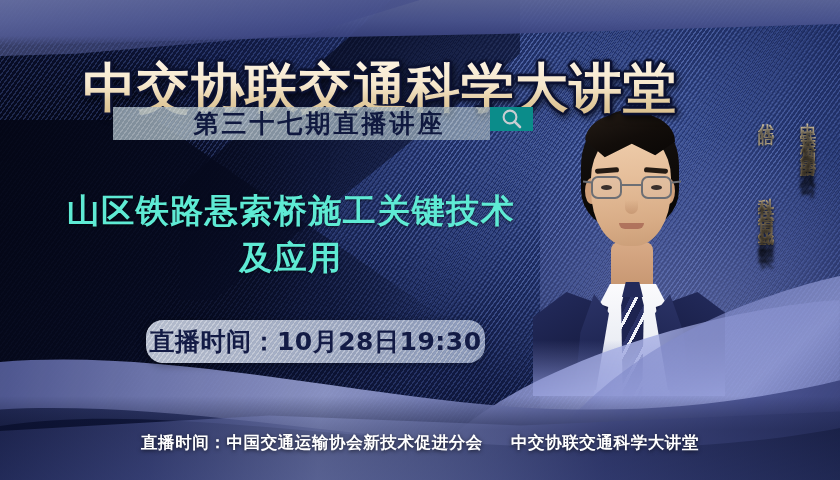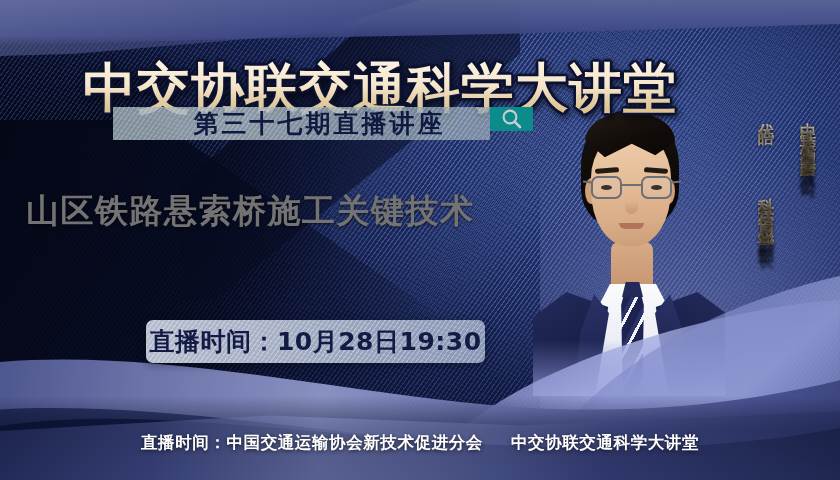--- a/index.html
+++ b/index.html
@@ -228,36 +228,37 @@
     justify-content: center;
     flex: 0 0 43px;
   }
   .search-box svg { display: block; }
 
   
   .topic-title {
     position: absolute;
     left: 26px; top: 188px;
     width: 530px;
+    text-align: center;
     font-size: 33px;
     font-weight: 700;
     line-height: 1.42;
-    color: #737373;
+    color: #5eead4;
     letter-spacing: 1.5px;
     text-shadow: 0 1px 3px rgba(0,0,0,.6);
     font-family: "DejaVu Sans", "Liberation Sans", sans-serif;
   }
   .topic-title .line2 { display: block; }
 
   
   .time-pill {
     position: absolute;
     left: 146px; top: 320px;
     width: 339px; height: 43px;
-    border-radius: 7px;
+    border-radius: 17px;
     background: linear-gradient(98deg, rgba(206,214,230,.88) 0%, rgba(190,200,220,.85) 40%, rgba(176,188,212,.82) 72%, rgba(162,176,204,.80) 100%);
     overflow: hidden;
     display: flex;
     align-items: center;
     justify-content: center;
     box-shadow: 0 2px 8px rgba(0,0,0,.35);
   }
   .time-pill::after {
     content: "";
     position: absolute;
@@ -561,20 +562,21 @@
     <div class="search-box">
       <svg width="24" height="24" viewBox="0 0 24 24" fill="none">
         <circle cx="10" cy="10" r="6.4" stroke="#C9CDD2" stroke-width="2.1"></circle>
         <line x1="14.6" y1="14.6" x2="20" y2="20" stroke="#C9CDD2" stroke-width="2.6" stroke-linecap="round"></line>
       </svg>
     </div>
   </div>
 
   <div class="topic-title">
     <span>山区铁路悬索桥施工关键技术</span>
+    <span class="line2">及应用</span>
   </div>
 
   <div class="time-pill">
     <span class="time-text">直播时间：10月28日19:30</span>
   </div>
 
   <div class="v-col v-org">中铁大桥局集团有限公司</div>
 
   <div class="v-col v-person">
     <span>代皓</span>

